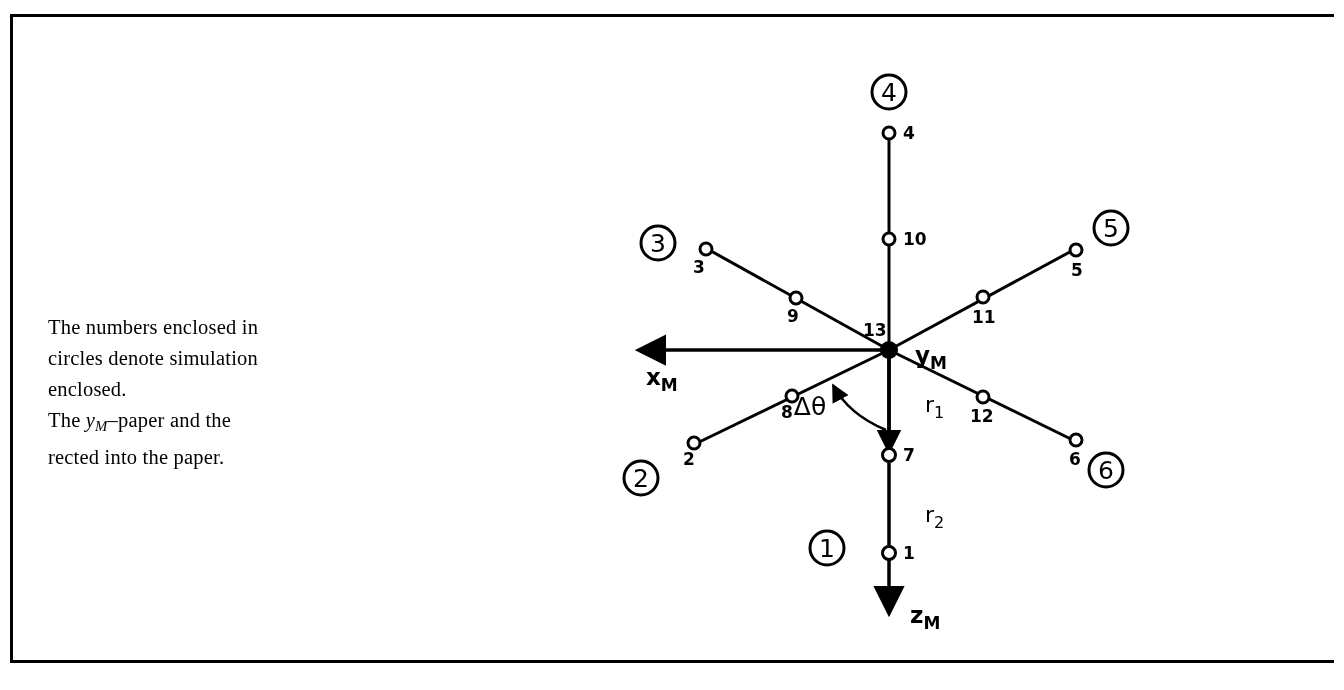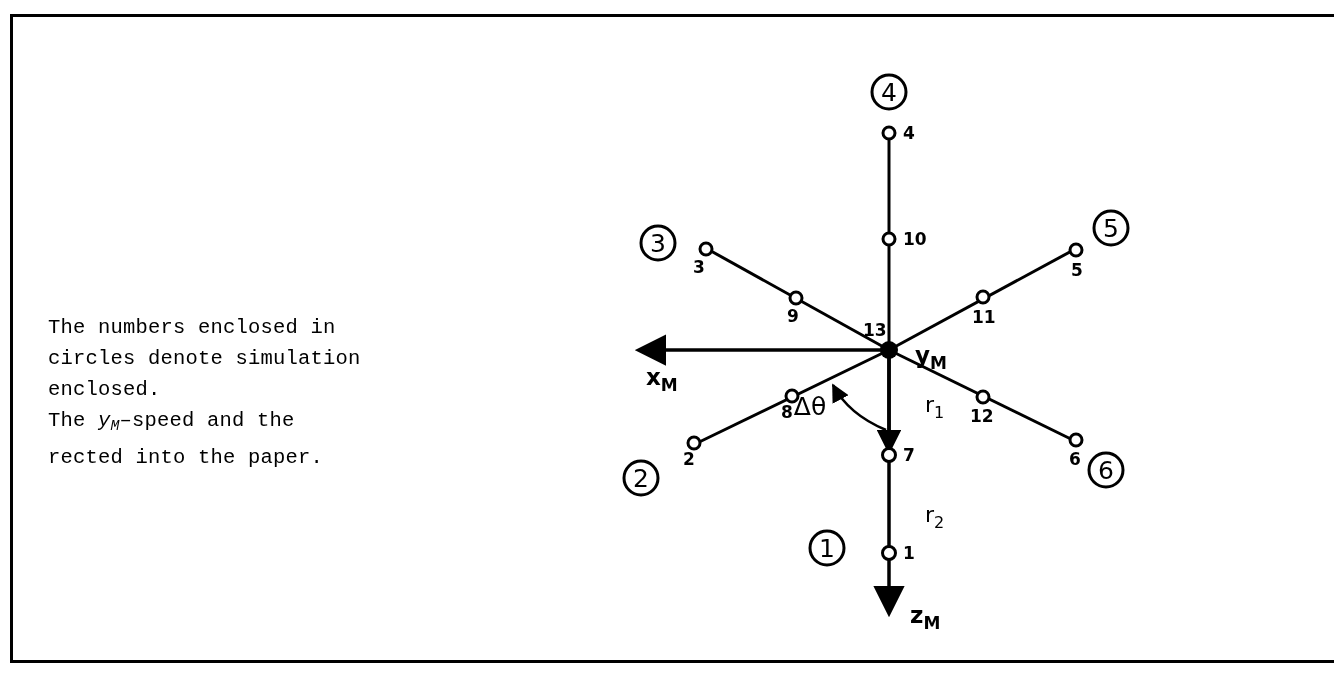--- a/index.html
+++ b/index.html
@@ -44,21 +44,21 @@
     height: 649px;
     background: #000;
   }
   .caption {
     position: absolute;
     left: 48px;
     top: 312px;
     width: 330px;
     font-size: 20.5px;
     line-height: 31px;
-    font-family: Liberation Mono, monospace;
+    font-family: Liberation Serif, serif;
     font-weight: 400;
     letter-spacing: 0.2px;
   }
   .caption p {
     margin: 0;
   }
   .caption .justify {
     text-align: justify;
   }
   .ital {
@@ -115,21 +115,21 @@
 <div id="figure">
 
   <div class="frame-top"></div>
   <div class="frame-bottom"></div>
   <div class="frame-left"></div>
 
   <div class="caption">
     <p>The numbers enclosed in</p>
     <p>circles denote simulation</p>
     <p>enclosed.</p>
-    <p class="justify"><span>The </span><span class="ital">y</span><span class="sub">M</span><span>–speed and the</span></p>
+    <p class="justify"><span>The </span><span class="ital">y</span><span class="sub">M</span><span>–paper and the</span></p>
     <p>rected into the paper.</p>
   </div>
 
   <svg id="diagram" viewBox="0 0 1344 690">
     <defs>
       <marker id="arrow" viewBox="0 0 12 12" refX="10" refY="6" markerWidth="9" markerHeight="9" orient="auto-start-reverse">
         <path d="M 0 0 L 12 6 L 0 12 z" fill="#000"></path>
       </marker>
       <marker id="arrowsm" viewBox="0 0 10 10" refX="9" refY="5" markerWidth="7" markerHeight="7" orient="auto-start-reverse">
         <path d="M 0 0 L 10 5 L 0 10 z" fill="#000"></path>

